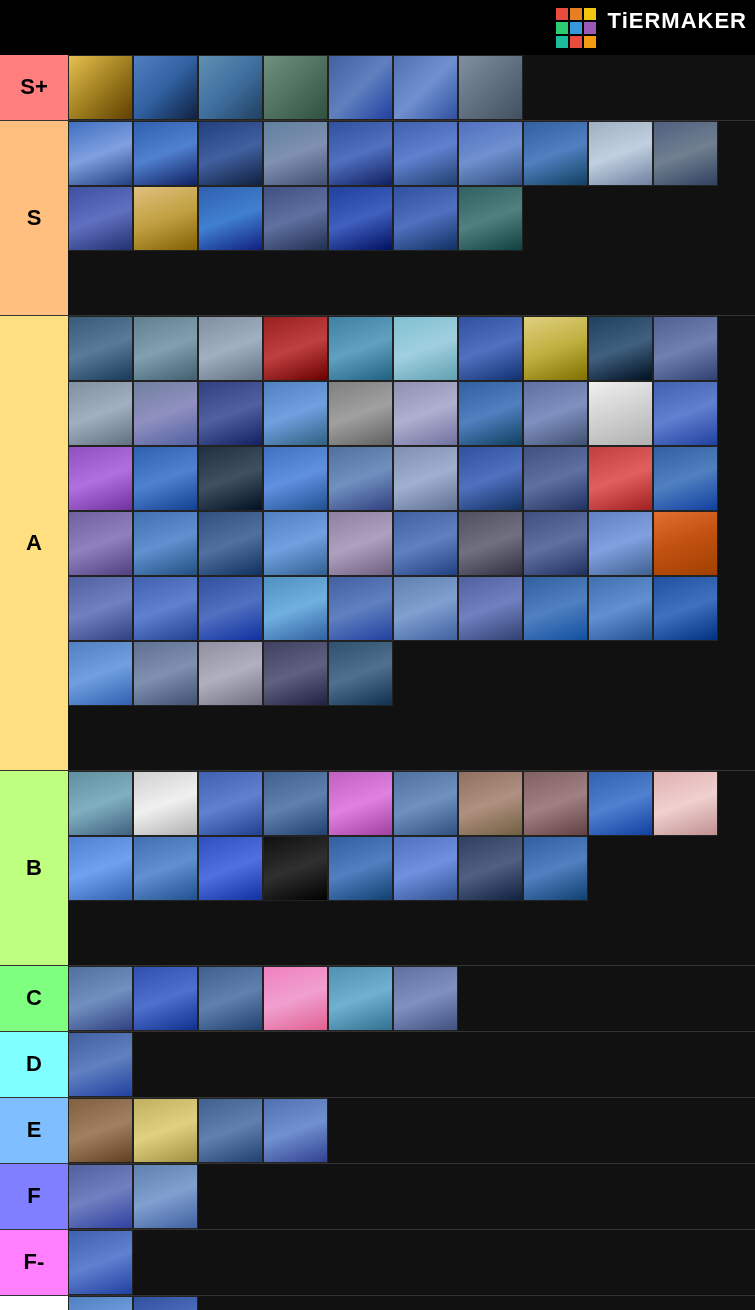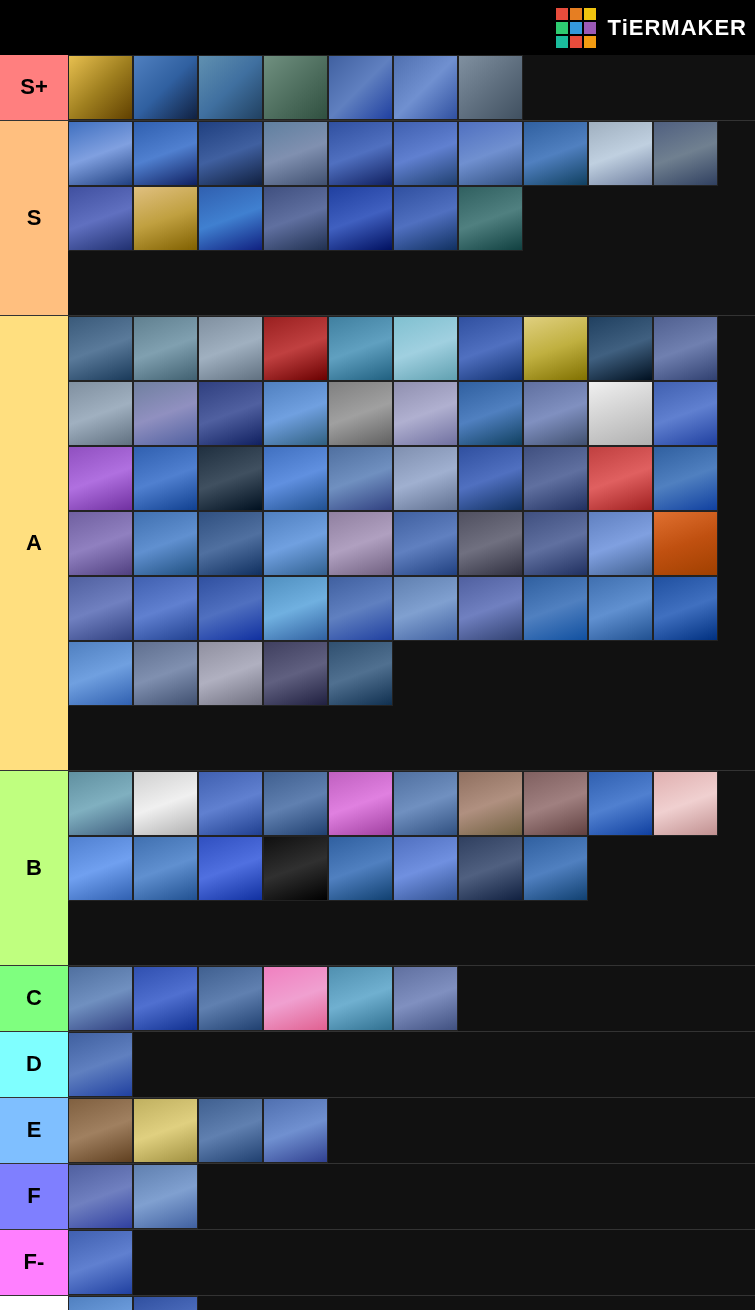--- a/index.html
+++ b/index.html
@@ -20,21 +20,21 @@
       display: flex;
       align-items: center;
       justify-content: flex-end;
       padding: 4px 8px;
       height: 55px;
       position: relative;
     }
 
     .header-logo {
       display: flex;
-      align-items: center;
+      align-items: flex-start;
       gap: 12px;
     }
 
     .logo-grid {
       display: grid;
       grid-template-columns: repeat(3, 12px);
       grid-template-rows: repeat(3, 12px);
       gap: 2px;
     }
 

